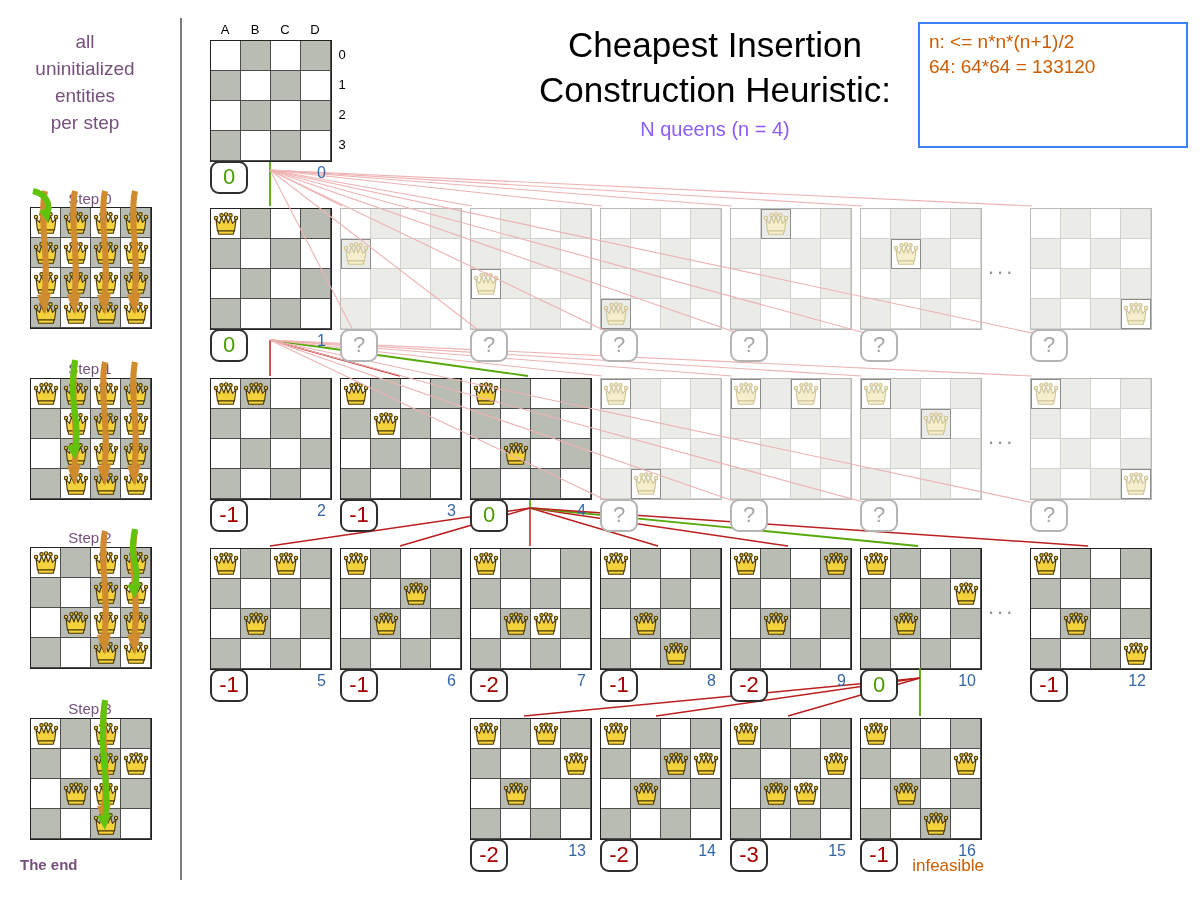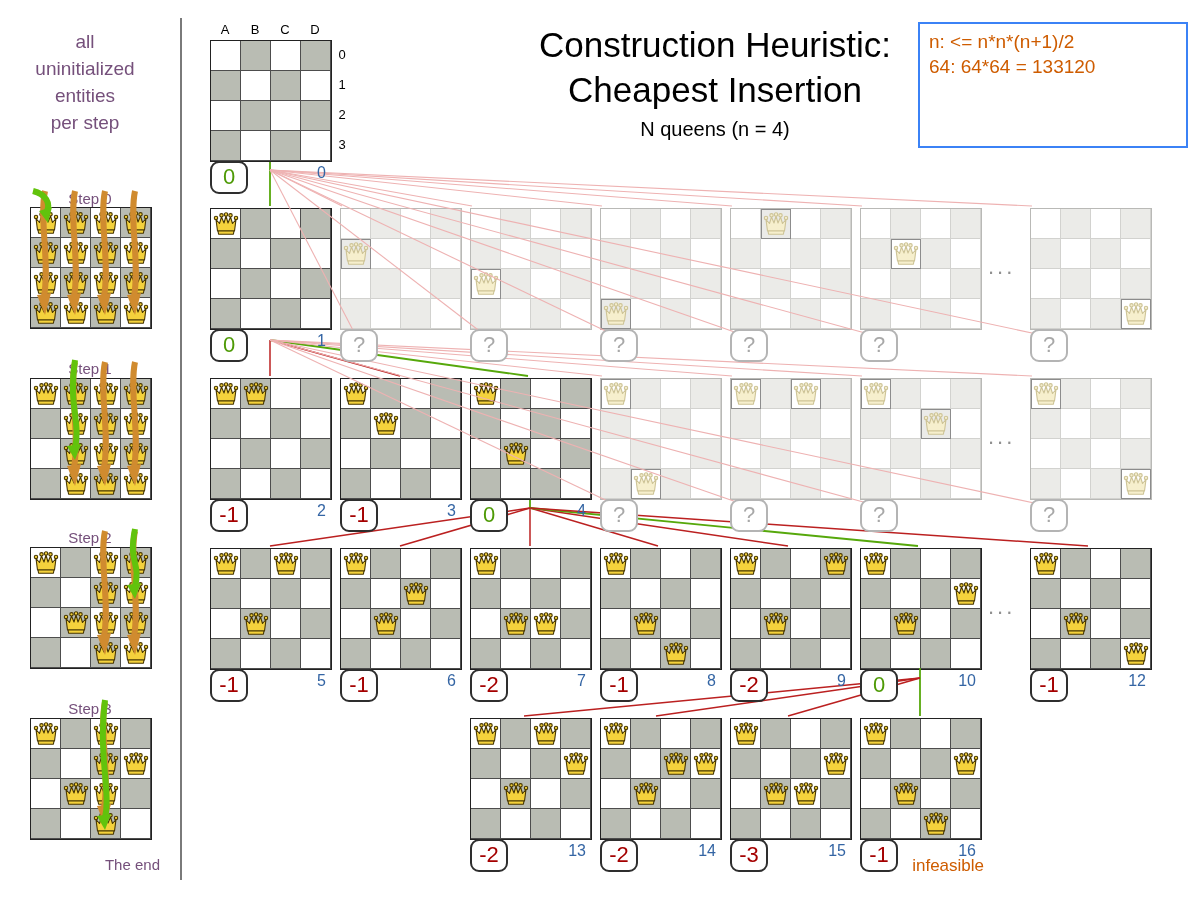--- a/index.html
+++ b/index.html
@@ -2,31 +2,31 @@
 <html><head>
 <meta charset="utf-8">
 <style>
   html,body{margin:0;padding:0;background:#fff;}
   .stage{position:relative;width:1200px;height:900px;background:#fff;overflow:hidden;
          font-family:"Liberation Sans","DejaVu Sans",sans-serif;padding-left:43px;}
   .vline{position:absolute;left:180px;top:18px;width:2px;height:862px;background:#7a7a7a;}
   
   .title{position:absolute;left:420px;top:22px;width:590px;text-align:center;color:#000;
          font-size:35px;line-height:45px;}
-  .subtitle{position:absolute;left:420px;top:118px;width:590px;text-align:center;color:#000000;font-size:20px;}
+  .subtitle{position:absolute;left:420px;top:118px;width:590px;text-align:center;color:#8b5cf6;font-size:20px;}
   
   .infobox{position:absolute;left:918px;top:22px;width:248px;height:112px;border:2px solid #3b82f6;
            color:#ce5c00;font-size:19px;line-height:25px;padding:5px 9px;}
   .ib-center{padding-left:58px;}
   
   .sidebar-caption{position:absolute;left:10px;top:28px;width:150px;text-align:center;
                    color:#75507b;font-size:19px;line-height:27px;}
   .step-label{position:absolute;left:30px;width:120px;text-align:center;color:#75507b;font-size:15px;}
-  .the-end{position:absolute;left:20px;top:856px;width:140px;text-align:right;color:#75507b;
-           font-size:15px;font-weight:normal;}
+  .the-end{position:absolute;left:20px;top:856px;width:140px;text-align:left;color:#75507b;
+           font-size:15px;font-weight:bold;}
   
   .board{position:absolute;width:120px;height:120px;}
   .grid{position:absolute;left:0;top:0;width:120px;height:120px;border:1px solid var(--edge);
         display:grid;grid-template-columns:repeat(4,30px);grid-template-rows:repeat(4,30px);background:#fff;}
   .board.active{--edge:#222;--grid:#4d4d4d;--dark:#b9bcb3;}
   .board.faded{--edge:#b9b9b6;--grid:#d2d2cf;--dark:#ebebe8;}
   .cell{box-sizing:border-box;width:30px;height:30px;position:relative;
         border-right:1px solid var(--grid);border-bottom:1px solid var(--grid);background:#fff;}
   .cell.dark{background:var(--dark);}
   .cell.qcell{outline:1px solid #8c8c8c;outline-offset:-1px;z-index:2;}
@@ -67,22 +67,22 @@
   <div class="vline"></div>
 
   <div class="sidebar-caption">
     <div>all</div>
     <div>uninitialized</div>
     <div>entities</div>
     <div>per step</div>
   </div>
 
   <div class="title">
+    <div>Cheapest Insertion</div>
     <div>Construction Heuristic:</div>
-    <div>Cheapest Insertion</div>
   </div>
   <div class="subtitle">N queens (n = 4)</div>
 
   <div class="infobox">
     <div>n: &lt;= n*n*(n+1)/2</div>
     <div>64: 64*64 = 133120</div>
   </div>
 
   <div id="diagram">
       <div class="board active" style="left: 210px; top: 40px;">

